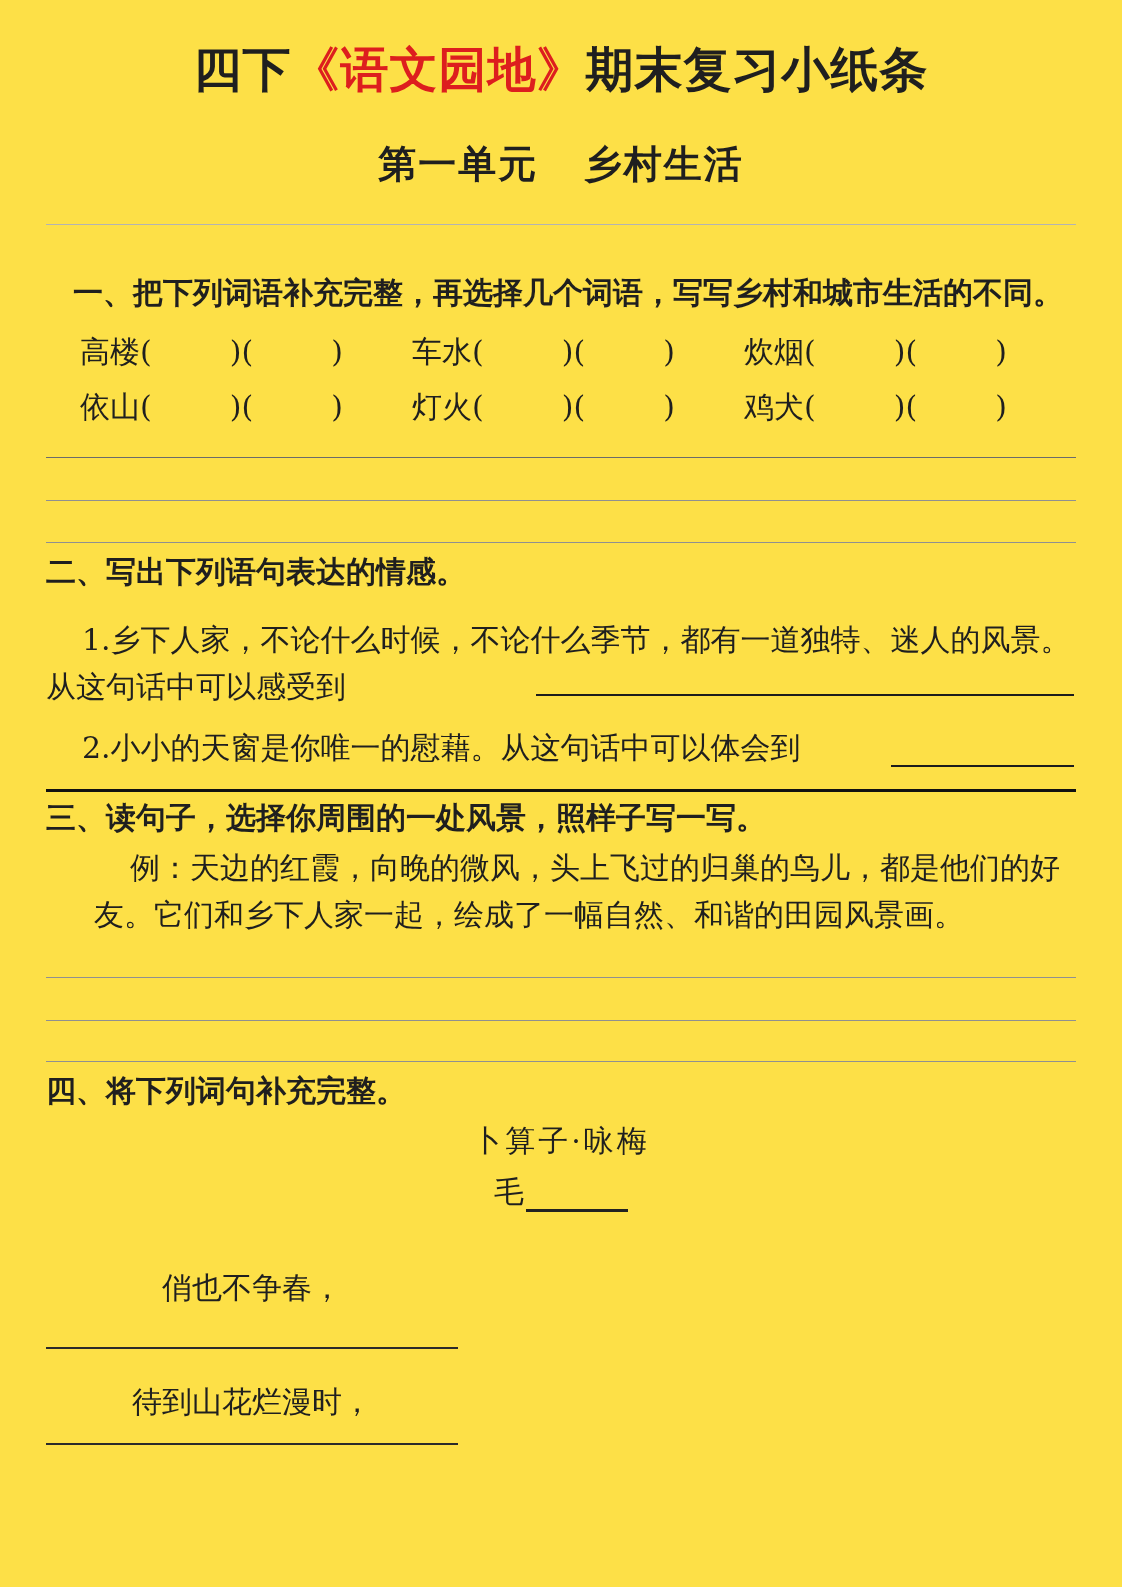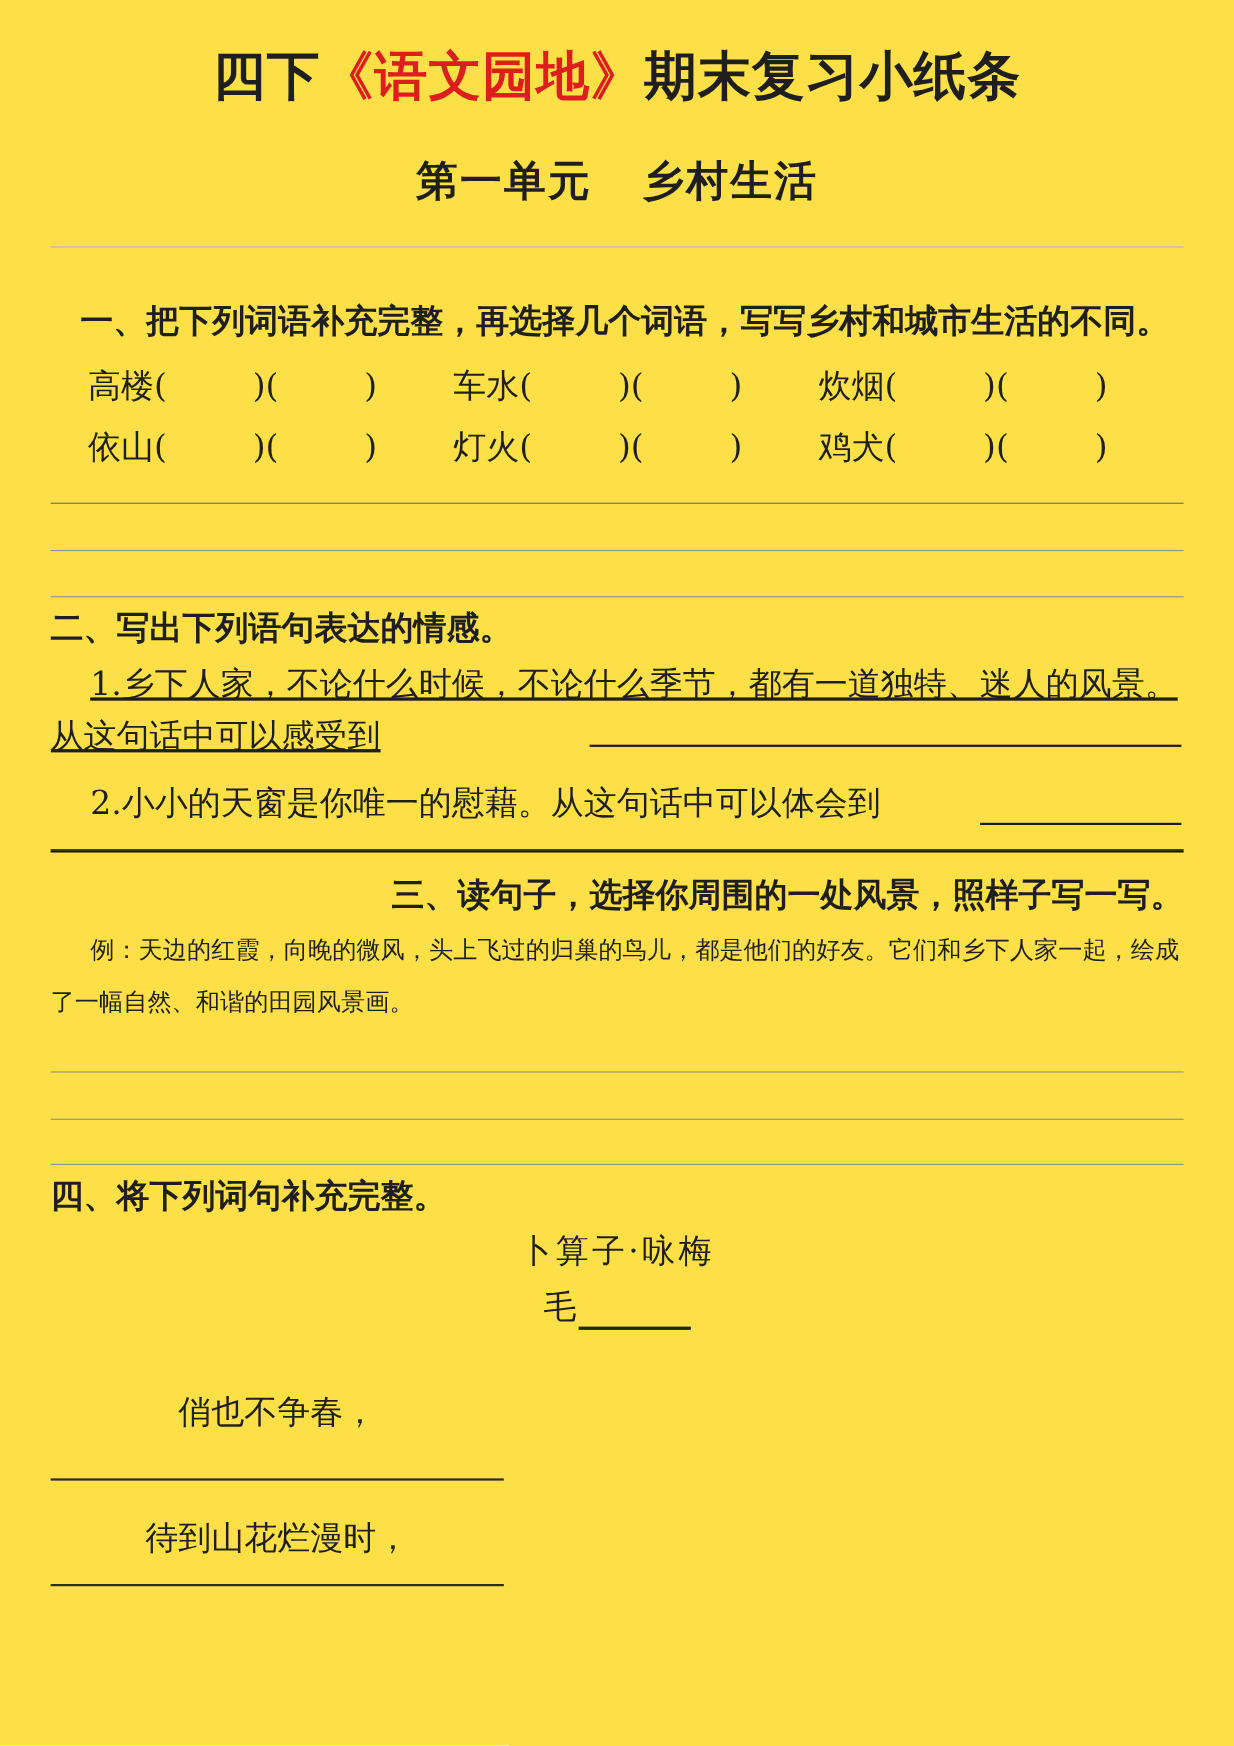--- a/index.html
+++ b/index.html
@@ -26,21 +26,21 @@
     font-size:38px; line-height:52px;
     font-weight:bold; text-align:center;
     letter-spacing:2px;
   }
   .divider { margin-top:34px; height:0; border-top:1px solid #b3b3b3; }
   .heading {
     font-size:30px; font-weight:bold; line-height:47px;
   }
   .h1s { margin-top:44px;margin-left:27px; }
   .h2s { margin-top:5px; }
-  .h3s { margin-top:16px;text-align:right; }
+  .h3s { margin-top:2px; }
   .h4s { margin-top:5px; }
   .word-row {
     display:flex; padding-left:34px;
     font-size:30px; line-height:55px; height:55px;
     white-space:nowrap;
   }
   .word-row.first { margin-top:8px; }
   .word-cell { width:345px; display:flex; align-items:center; }
   .word-cell .pa { font-size:30px; }
   .word-cell .gap { display:inline-block; width:78px; height:1px; }
@@ -49,34 +49,34 @@
   .rule.r2 { margin-top:42px; }
   .rule.r3 { margin-top:41px; }
   .rule.r4 { margin-top:39px; }
   .rule.r5 { margin-top:42px; }
   .rule.r6 { margin-top:40px; }
   .qitem {
     position:relative;
     font-size:30px; line-height:47px;
     text-indent:36px;
   }
-  .qitem.q1 { margin-top:4px; height:94px; overflow:hidden;text-decoration:underline; }
+  .qitem.q1 { margin-top:21px; height:94px; overflow:hidden; }
   .qitem.q2 { margin-top:14px; height:47px; overflow:hidden; }
   .blank { position:absolute; border-top:2px solid #1c1c1c; }
   .blank.b1 { left:490px; right:2px; top:78px; }
   .blank.b2 { left:845px; right:2px; top:41px; }
   .thickline {
     margin-top:18px; height:3px;
     border-top:1px solid #111111;
     border-bottom:2px solid #111111;
   }
   .example {
     margin-top:3px;
-    font-size:22px; line-height:47px;
-    text-indent:36px; height:94px; overflow:hidden;
+    font-size:30px; line-height:47px;
+    text-indent:36px; height:94px; overflow:hidden;margin-left:48px;
   }
   .poem-title {
     margin-top:7px; font-size:30px; line-height:40px;
     text-align:center; letter-spacing:3px;
   }
   .poem-author {
     margin-top:11px; font-size:30px; line-height:40px;
     text-align:center;
   }
   .author-blank {

